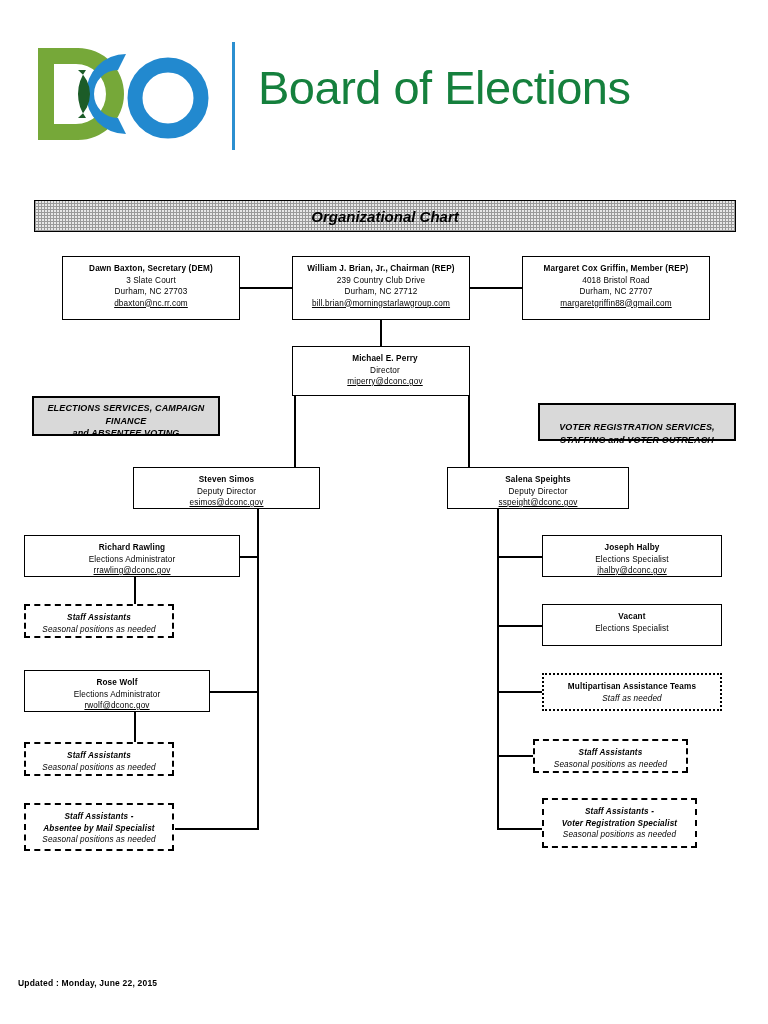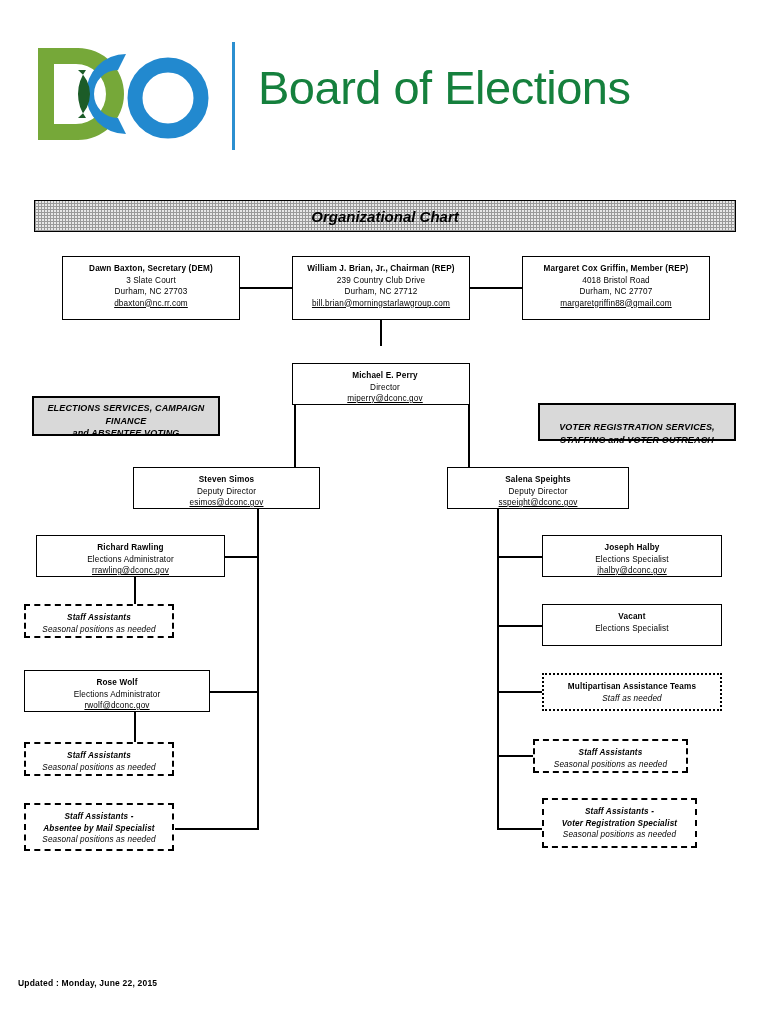--- a/index.html
+++ b/index.html
@@ -160,21 +160,21 @@
 
 <div class="box" style="left:522px; top:256px; width:188px; height:64px;">
   <span class="ln b">Margaret Cox Griffin, Member (REP)</span>
   <span class="ln">4018 Bristol Road</span>
   <span class="ln">Durham, NC 27707</span>
   <span class="ln em">margaretgriffin88@gmail.com</span>
 </div>
 
 <div class="line v" style="left:380px; top:320px; height:26px;"></div>
 
-<div class="box" style="left:292px; top:363px; width:178px; height:42px;padding-left:8px;">
+<div class="box" style="left:292px; top:346px; width:178px; height:50px;padding-left:8px;">
   <span class="ln b">Michael E. Perry</span>
   <span class="ln">Director</span>
   <span class="ln em">miperry@dconc.gov</span>
 </div>
 
 <div class="line v" style="left:294px; top:396px; height:76px;"></div>
 <div class="line v" style="left:468px; top:396px; height:76px;"></div>
 
 <div class="box shaded" style="left:32px; top:396px; width:188px; height:40px; padding-top:4px;">
   <span class="ln">ELECTIONS SERVICES, CAMPAIGN</span>
@@ -201,21 +201,21 @@
 
 <div class="line v" style="left:257px; top:509px; height:320px; width:2px;"></div>
 <div class="line h" style="left:210px; top:556px; width:49px;"></div>
 <div class="line h" style="left:210px; top:691px; width:49px;"></div>
 <div class="line h" style="left:175px; top:828px; width:84px;"></div>
 
 <div class="line v" style="left:134px; top:577px; height:27px;"></div>
 
 <div class="line v" style="left:134px; top:712px; height:30px;"></div>
 
-<div class="box" style="left:36px; top:535px; width:189px; height:42px;">
+<div class="box" style="left:24px; top:535px; width:216px; height:42px;">
   <span class="ln b">Richard Rawling</span>
   <span class="ln">Elections Administrator</span>
   <span class="ln em">rrawling@dconc.gov</span>
 </div>
 
 <div class="box dashed" style="left:24px; top:604px; width:150px; height:34px;">
   <span class="ln b">Staff Assistants</span>
   <span class="ln">Seasonal positions as needed</span>
 </div>
 

